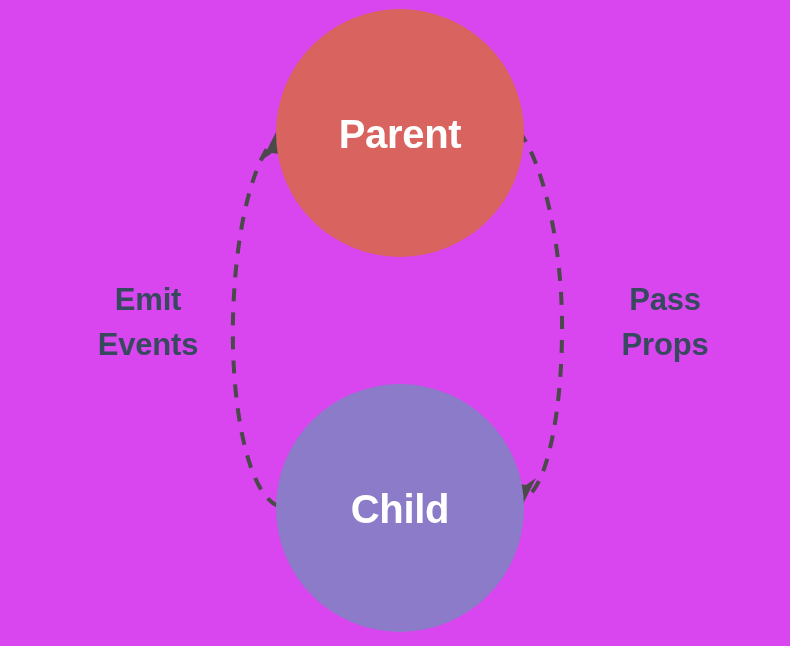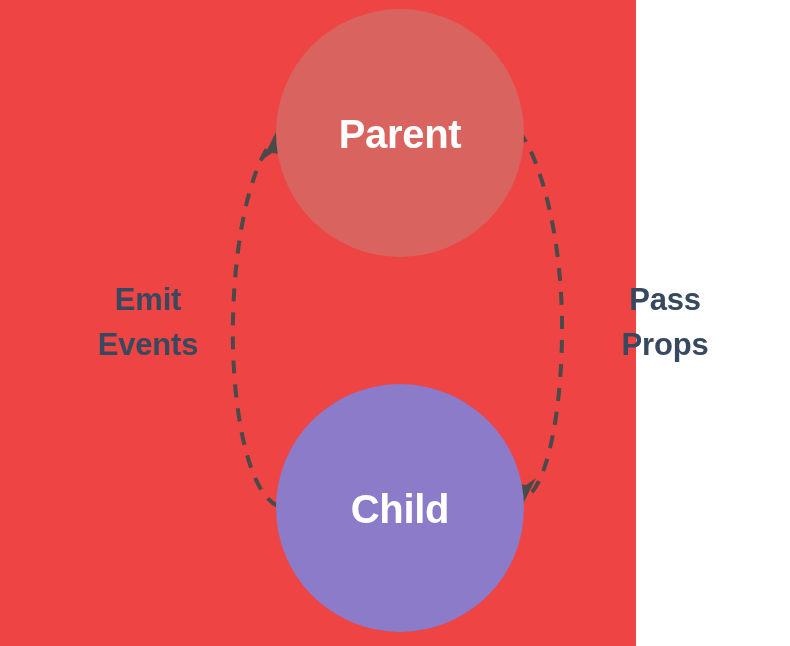--- a/index.html
+++ b/index.html
@@ -9,23 +9,23 @@
     background: #ffffff;
   }
   body {
     width: 790px;
     height: 646px;
     font-family: "Liberation Sans", sans-serif;
     overflow: hidden;
   }
   #diagram-canvas {
     position: relative;
-    width: 636px;
+    width: 790px;
     height: 646px;
-    background: #ef4444;
+    background: #d946ef;
     text-decoration: underline;
   }
   #diagram-svg {
     position: absolute;
     top: 0;
     left: 0;
     width: 790px;
     height: 646px;
     display: block;
   }

